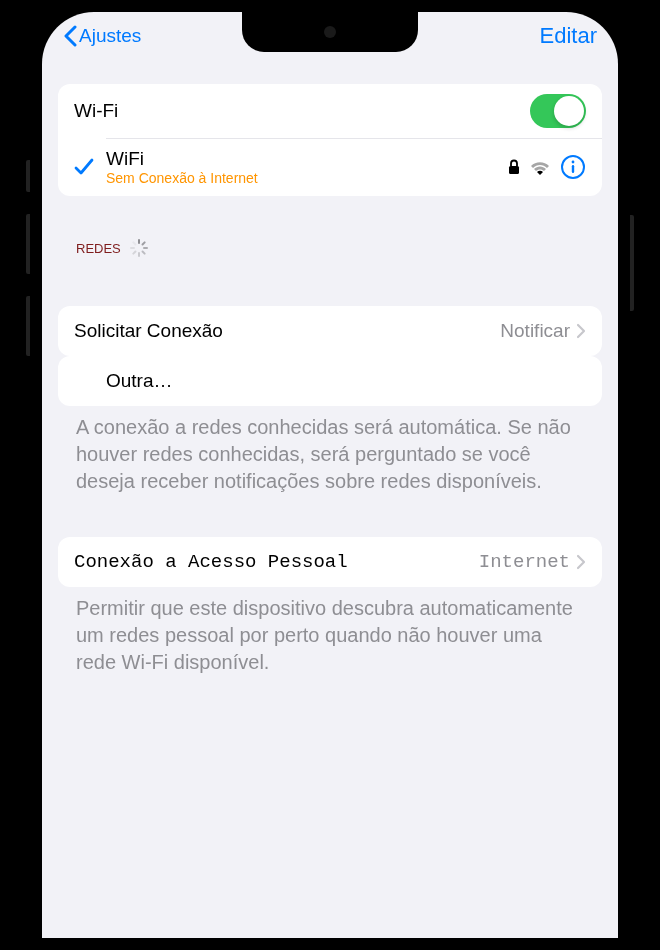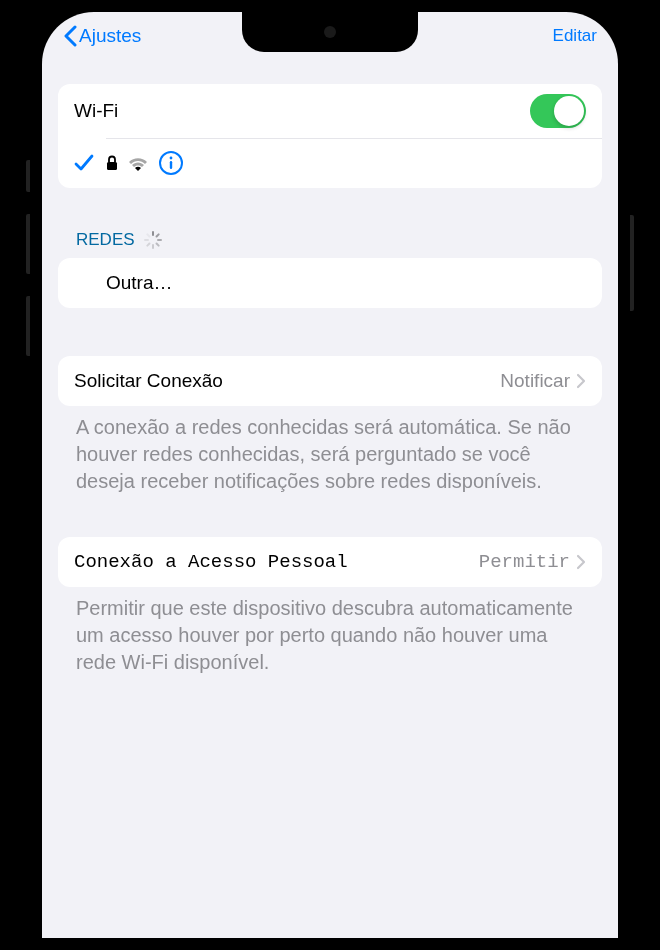--- a/index.html
+++ b/index.html
@@ -116,21 +116,21 @@
     .nav-title {
       font-size: 19px;
       font-weight: 600;
       color: #000;
       position: absolute;
       left: 50%;
       transform: translateX(-50%);
     }
     .nav-edit {
       color: #007aff;
-      font-size: 17px;
+      font-size: 22px;
     }
     .content {
       padding: 0 16px;
     }
     .group {
       background: #fff;
       border-radius: 12px;
       overflow: hidden;
       margin-top: 32px;
     }
@@ -198,22 +198,22 @@
     }
     .section-header {
       display: flex;
       align-items: center;
       gap: 8px;
       padding: 0 18px;
       margin-top: 42px;
       margin-bottom: 8px;
     }
     .section-header-text {
-      font-size: 17px;
-      color: #0369a1;
+      font-size: 13px;
+      color: #7f1d1d;
     }
     .spinner {
       width: 20px;
       height: 20px;
     }
     .group.networks { margin-top: 0; }
     .row.other .row-label { margin-left: 32px; }
     .row-value {
       font-size: 19px;
       color: #8e8e93;
@@ -265,20 +265,24 @@
           <div class="row-label">Wi-Fi</div>
           <div class="toggle">
               <div class="toggle-knob"></div>
             </div>
         </div>
         <div class="row">
           <div class="check-col">
             <svg width="20" height="18" viewBox="0 0 20 18">
                 <path d="M2 10 L7 15 L18 2" stroke="#007aff" stroke-width="2.8" fill="none" stroke-linecap="round" stroke-linejoin="round"></path>
               </svg>
+          </div>
+          <div class="network-info">
+            <div class="network-name">WiFi</div>
+            <div class="network-status">Sem Conexão à Internet</div>
           </div>
           <div class="network-icons">
             <svg width="12" height="16" viewBox="0 0 12 16">
                 <rect x="1" y="7" width="10" height="8" rx="1.5" fill="#000"></rect>
                 <path d="M3 7 V4.5 C3 2.8 4.3 1.5 6 1.5 C7.7 1.5 9 2.8 9 4.5 V7" stroke="#000" stroke-width="1.8" fill="none"></path>
               </svg>
             <svg width="20" height="15" viewBox="0 0 20 15">
                 <path d="M10 15 L7 12 C7.9 11.2 8.9 10.8 10 10.8 C11.1 10.8 12.1 11.2 13 12 Z" fill="#000"></path>
                 <path d="M4 9 L6 11 C7.1 10 8.5 9.4 10 9.4 C11.5 9.4 12.9 10 14 11 L16 9 C14.3 7.4 12.3 6.5 10 6.5 C7.7 6.5 5.7 7.4 4 9 Z" fill="#000" opacity="0.35"></path>
                 <path d="M1 6 L3 8 C5 6.1 7.4 5 10 5 C12.6 5 15 6.1 17 8 L19 6 C16.5 3.6 13.4 2.3 10 2.3 C6.6 2.3 3.5 3.6 1 6 Z" fill="#000" opacity="0.35"></path>
@@ -301,43 +305,43 @@
             <rect x="-1" y="-9" width="2" height="5" rx="1" fill="#8e8e93" opacity="0.7" transform="rotate(90)"></rect>
             <rect x="-1" y="-9" width="2" height="5" rx="1" fill="#8e8e93" opacity="0.55" transform="rotate(135)"></rect>
             <rect x="-1" y="-9" width="2" height="5" rx="1" fill="#8e8e93" opacity="0.4" transform="rotate(180)"></rect>
             <rect x="-1" y="-9" width="2" height="5" rx="1" fill="#8e8e93" opacity="0.3" transform="rotate(225)"></rect>
             <rect x="-1" y="-9" width="2" height="5" rx="1" fill="#8e8e93" opacity="0.2" transform="rotate(270)"></rect>
             <rect x="-1" y="-9" width="2" height="5" rx="1" fill="#8e8e93" opacity="0.1" transform="rotate(315)"></rect>
           </g>
         </svg>
       </div>
 
-      <div class="group networks">
-        <div class="row other">
-          <div class="row-label">Outra…</div>
-        </div>
-      </div>
-
       <div class="group mt-big">
         <div class="row">
           <div class="row-label">Solicitar Conexão</div>
           <div class="row-value">Notificar</div>
           <svg width="10" height="16" viewBox="0 0 10 16">
               <path d="M2 2 L8 8 L2 14" stroke="#c7c7cc" stroke-width="2.2" fill="none" stroke-linecap="round" stroke-linejoin="round"></path>
             </svg>
         </div>
       </div>
+
+      <div class="group networks">
+        <div class="row other">
+          <div class="row-label">Outra…</div>
+        </div>
+      </div>
       <div class="footer-text">A conexão a redes conhecidas será automática. Se não houver redes conhecidas, será perguntado se você deseja receber notificações sobre redes disponíveis.</div>
 
       <div class="group mt-med">
         <div class="row">
           <div class="row-label">Conexão a Acesso Pessoal</div>
-          <div class="row-value">Permitir</div>
+          <div class="row-value">Internet</div>
           <svg width="10" height="16" viewBox="0 0 10 16">
               <path d="M2 2 L8 8 L2 14" stroke="#c7c7cc" stroke-width="2.2" fill="none" stroke-linecap="round" stroke-linejoin="round"></path>
             </svg>
         </div>
       </div>
-      <div class="footer-text">Permitir que este dispositivo descubra automaticamente um acesso houver por perto quando não houver uma rede Wi-Fi disponível.</div>
+      <div class="footer-text">Permitir que este dispositivo descubra automaticamente um redes pessoal por perto quando não houver uma rede Wi-Fi disponível.</div>
 
     </div>
   </div>
 </div>
 
 </body></html>

